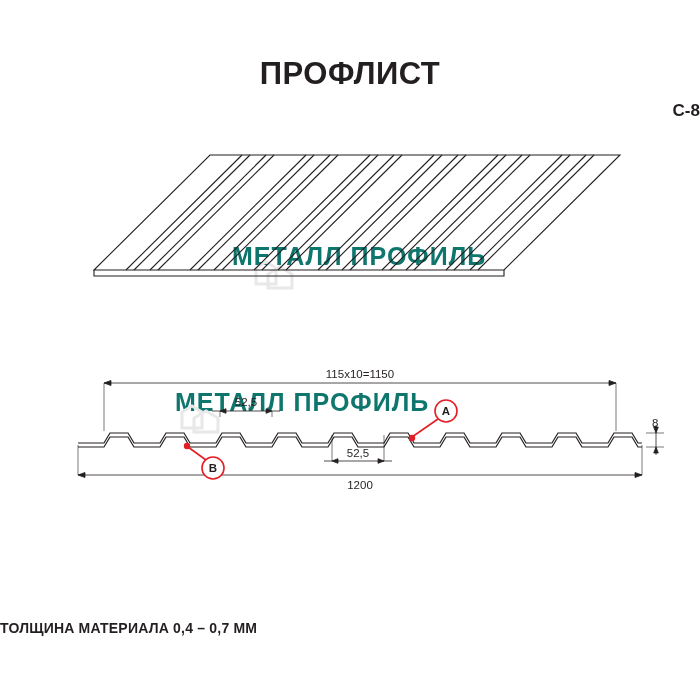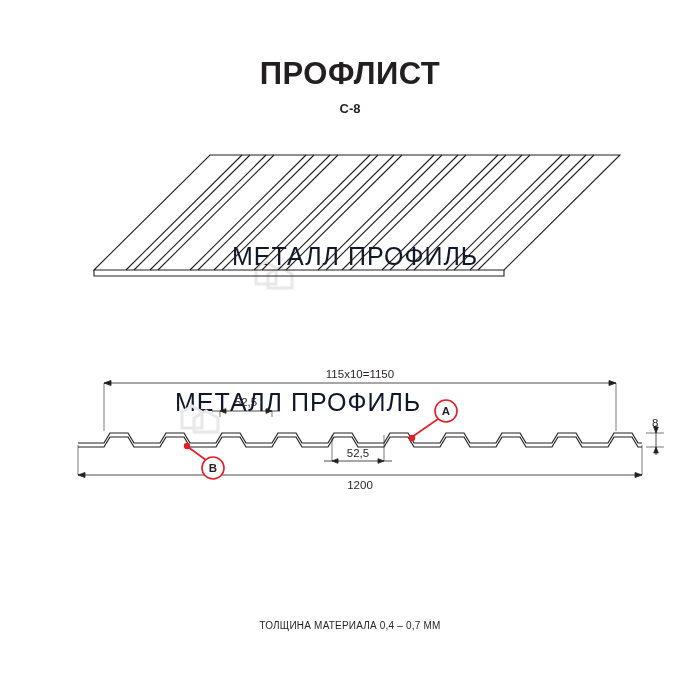--- a/index.html
+++ b/index.html
@@ -28,53 +28,52 @@
     text-align: center;
     font-size: 31px;
     font-weight: bold;
     letter-spacing: 0.5px;
   }
   .subtitle {
     position: absolute;
     top: 101px;
     left: 0;
     width: 700px;
-    text-align: center;
-    font-size: 13px;
+    text-align: right;
+    font-size: 17px;
     font-weight: bold;
   }
   .footer-note {
     position: absolute;
     top: 620px;
     left: 0;
     width: 700px;
-    text-align: center;
-    font-size: 10px;
-    font-weight: normal;
+    font-size: 14px;
+    font-weight: bold;
     letter-spacing: 0.2px;
   }
   .iso-area {
     position: absolute;
     left: 60px;
     top: 140px;
     width: 580px;
     height: 170px;
   }
   .section-area {
     position: absolute;
     left: 60px;
     top: 357px;
     width: 600px;
     height: 140px;
   }
   .wm {
     position: absolute;
     pointer-events: none;
-    color: #0f172a;
-    font-weight: normal;
+    color: #0f766e;
+    font-weight: bold;
     font-size: 25px;
     letter-spacing: 1px;
     white-space: nowrap;
   }
   .wm1 { left: 232px; top: 242px; }
   .wm2 { left: 175px; top: 388px; }
   .wm-logo {
     position: absolute;
     pointer-events: none;
   }

